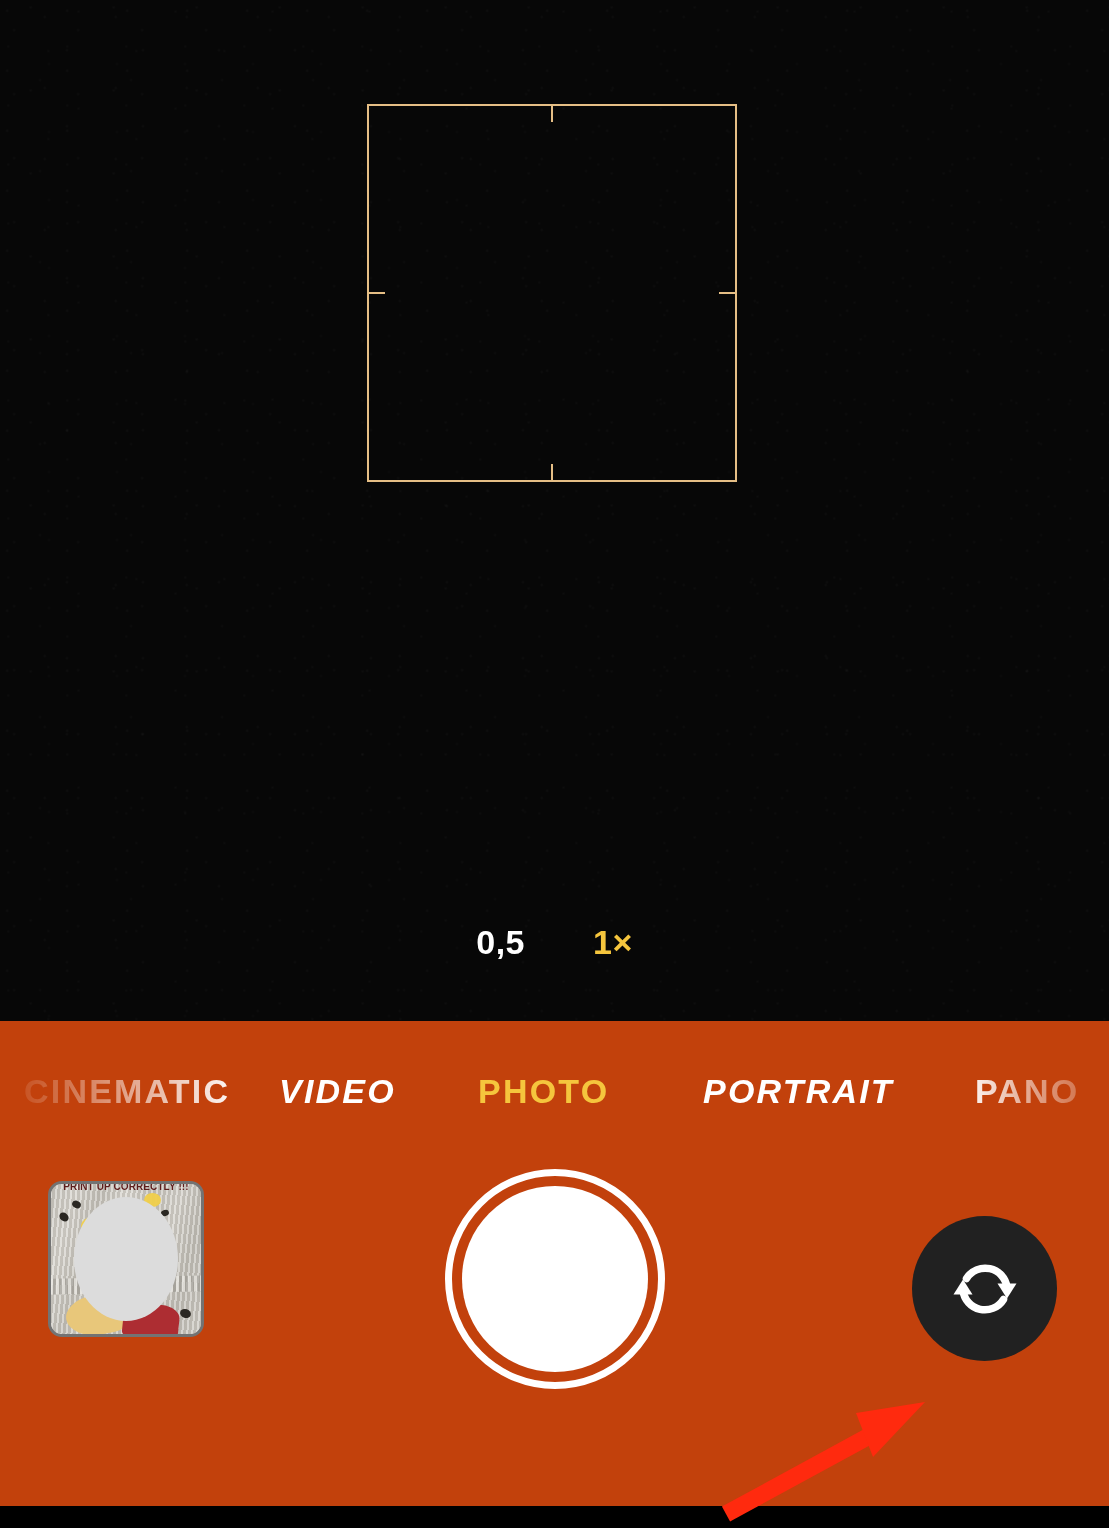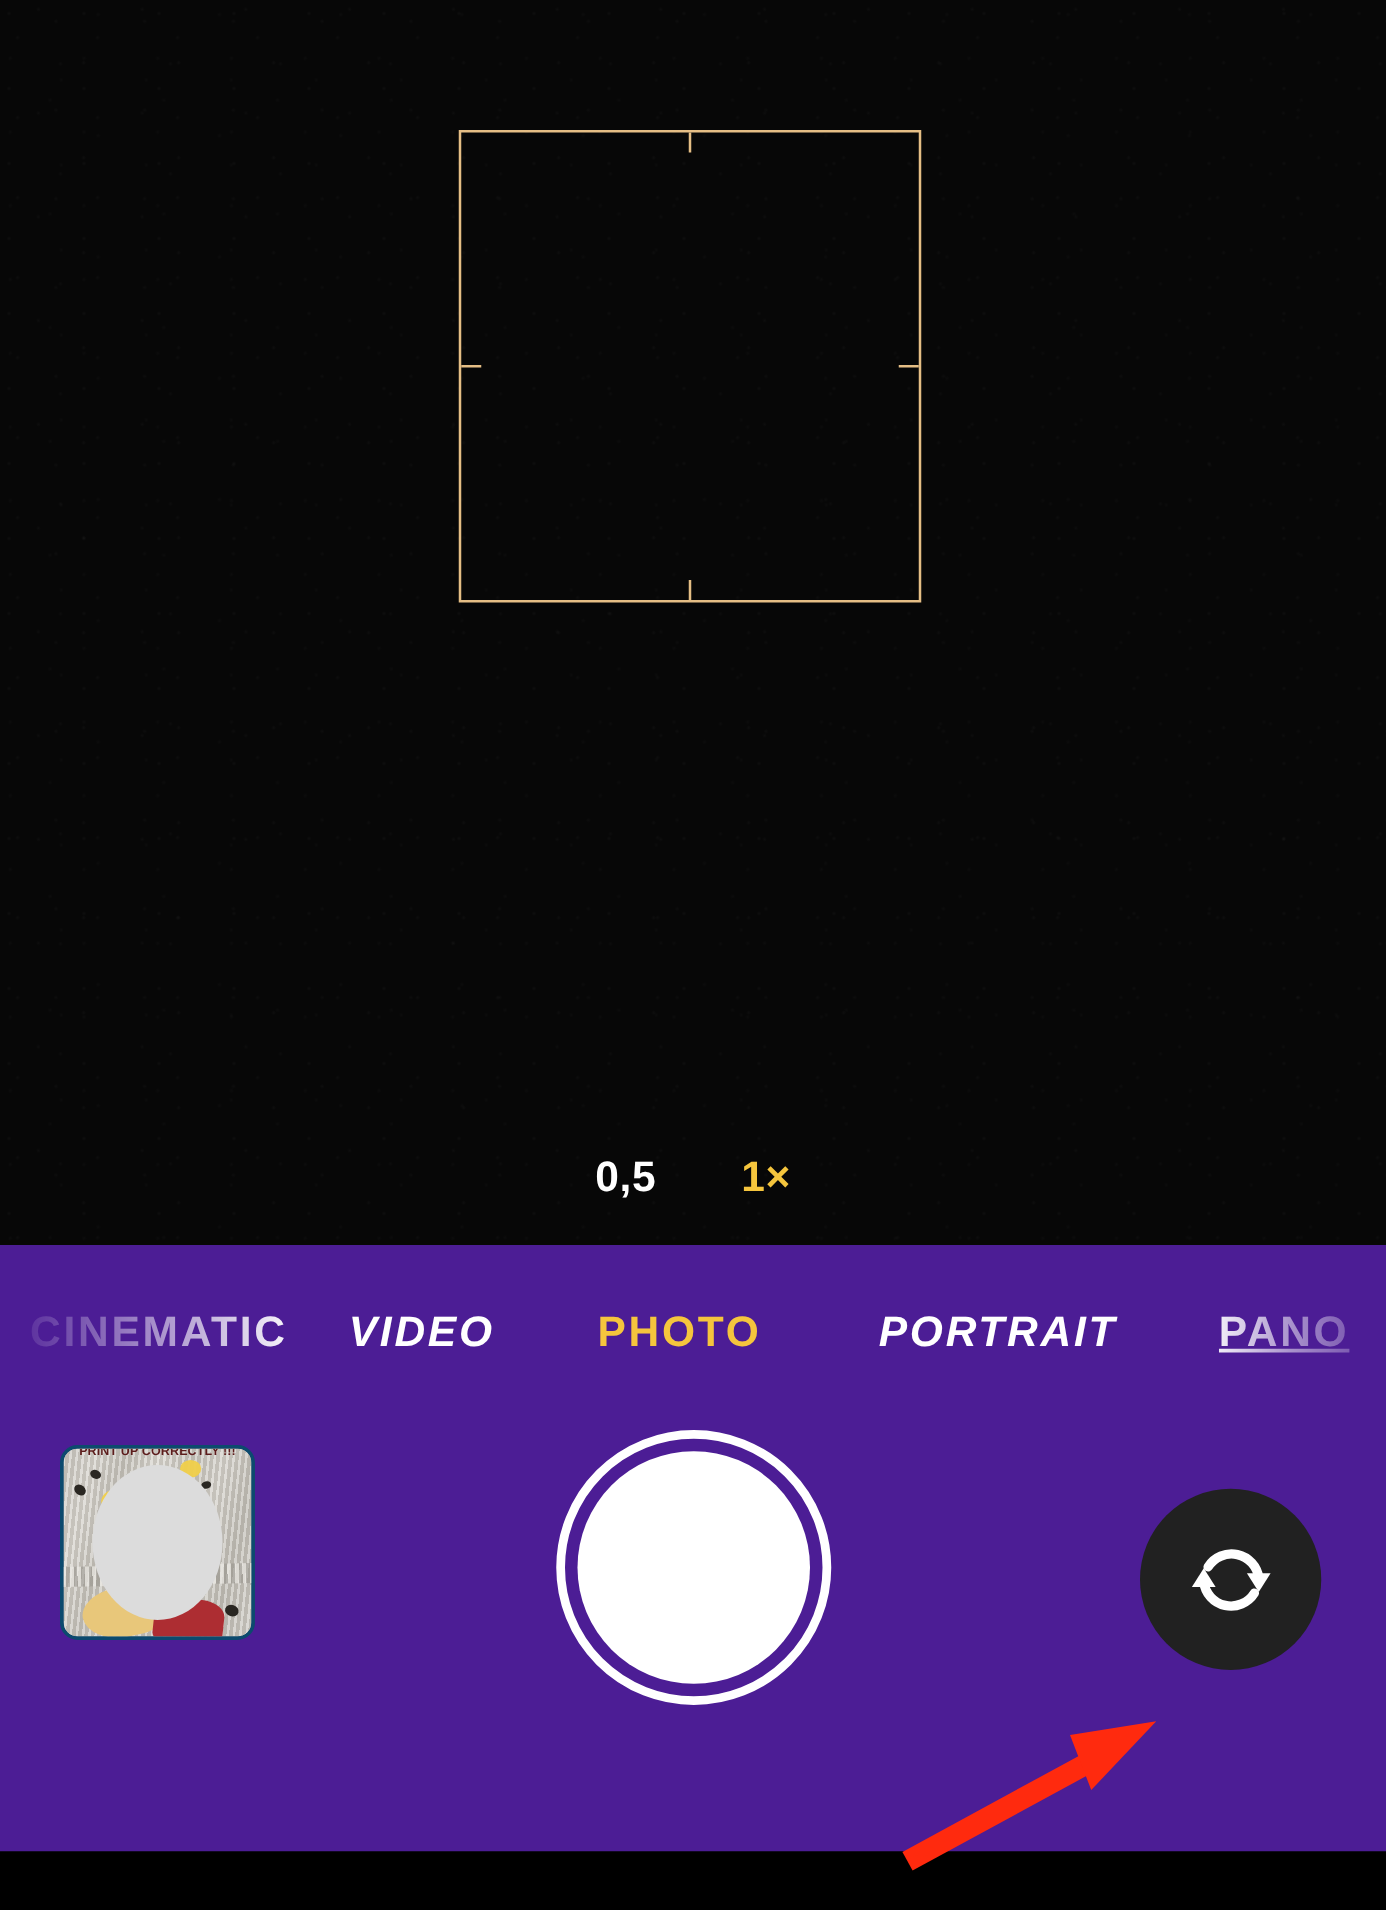--- a/index.html
+++ b/index.html
@@ -116,24 +116,24 @@
     height: 3px;
     background: #4a4a4a;
   }
   .edge-divider.left  { left: 0px;  width: 62px; }
   .edge-divider.right { right: 0px; width: 64px; }
 
   
   #control-panel {
     position: absolute;
     left: 0;
-    top: 996px;
+    top: 1021px;
     width: 1109px;
     height: 485px;
-    background: #4c1d95;
+    background: #c2410c;
   }
 
   
   #mode-selector {
     position: absolute;
     left: 0;
     top: 36px;
     width: 1109px;
     height: 68px;
     display: flex;
@@ -153,42 +153,41 @@
   .mode-item.normal  { color: #FFFFFF; font-style: italic; }
   .mode-item.faded-left {
     color: #FFFFFF;
     -webkit-mask-image: linear-gradient(to right, rgba(0,0,0,0.10) 0%, rgba(0,0,0,0.42) 38%, rgba(0,0,0,0.95) 100%);
             mask-image: linear-gradient(to right, rgba(0,0,0,0.10) 0%, rgba(0,0,0,0.42) 38%, rgba(0,0,0,0.95) 100%);
   }
   .mode-item.faded-right {
     color: #FFFFFF;
     -webkit-mask-image: linear-gradient(to right, rgba(0,0,0,0.92) 0%, rgba(0,0,0,0.52) 55%, rgba(0,0,0,0.28) 100%);
             mask-image: linear-gradient(to right, rgba(0,0,0,0.92) 0%, rgba(0,0,0,0.52) 55%, rgba(0,0,0,0.28) 100%);
-            text-decoration: underline;
   }
 
   
   #action-row {
     position: absolute;
     left: 0;
     top: 130px;
     width: 1109px;
     height: 230px;
   }
 
   
   #gallery-thumbnail {
     position: absolute;
     left: 48px;
     top: 30px;
     width: 156px;
     height: 156px;
     border-radius: 14px;
     overflow: hidden;
-    border: 3px solid #0c4a6e;
+    border: 3px solid #737373;
     box-sizing: border-box;
     background: #b9b5ad;
   }
   #thumb-photo {
     position: absolute;
     inset: 0;
     background:
       linear-gradient(105deg,
         #c9c6bf 0%, #d6d3cc 14%, #c3c0b8 27%, #d9d6cf 41%,
         #c6c3bb 55%, #d4d1ca 69%, #c0bdb5 83%, #cecbc4 100%);

